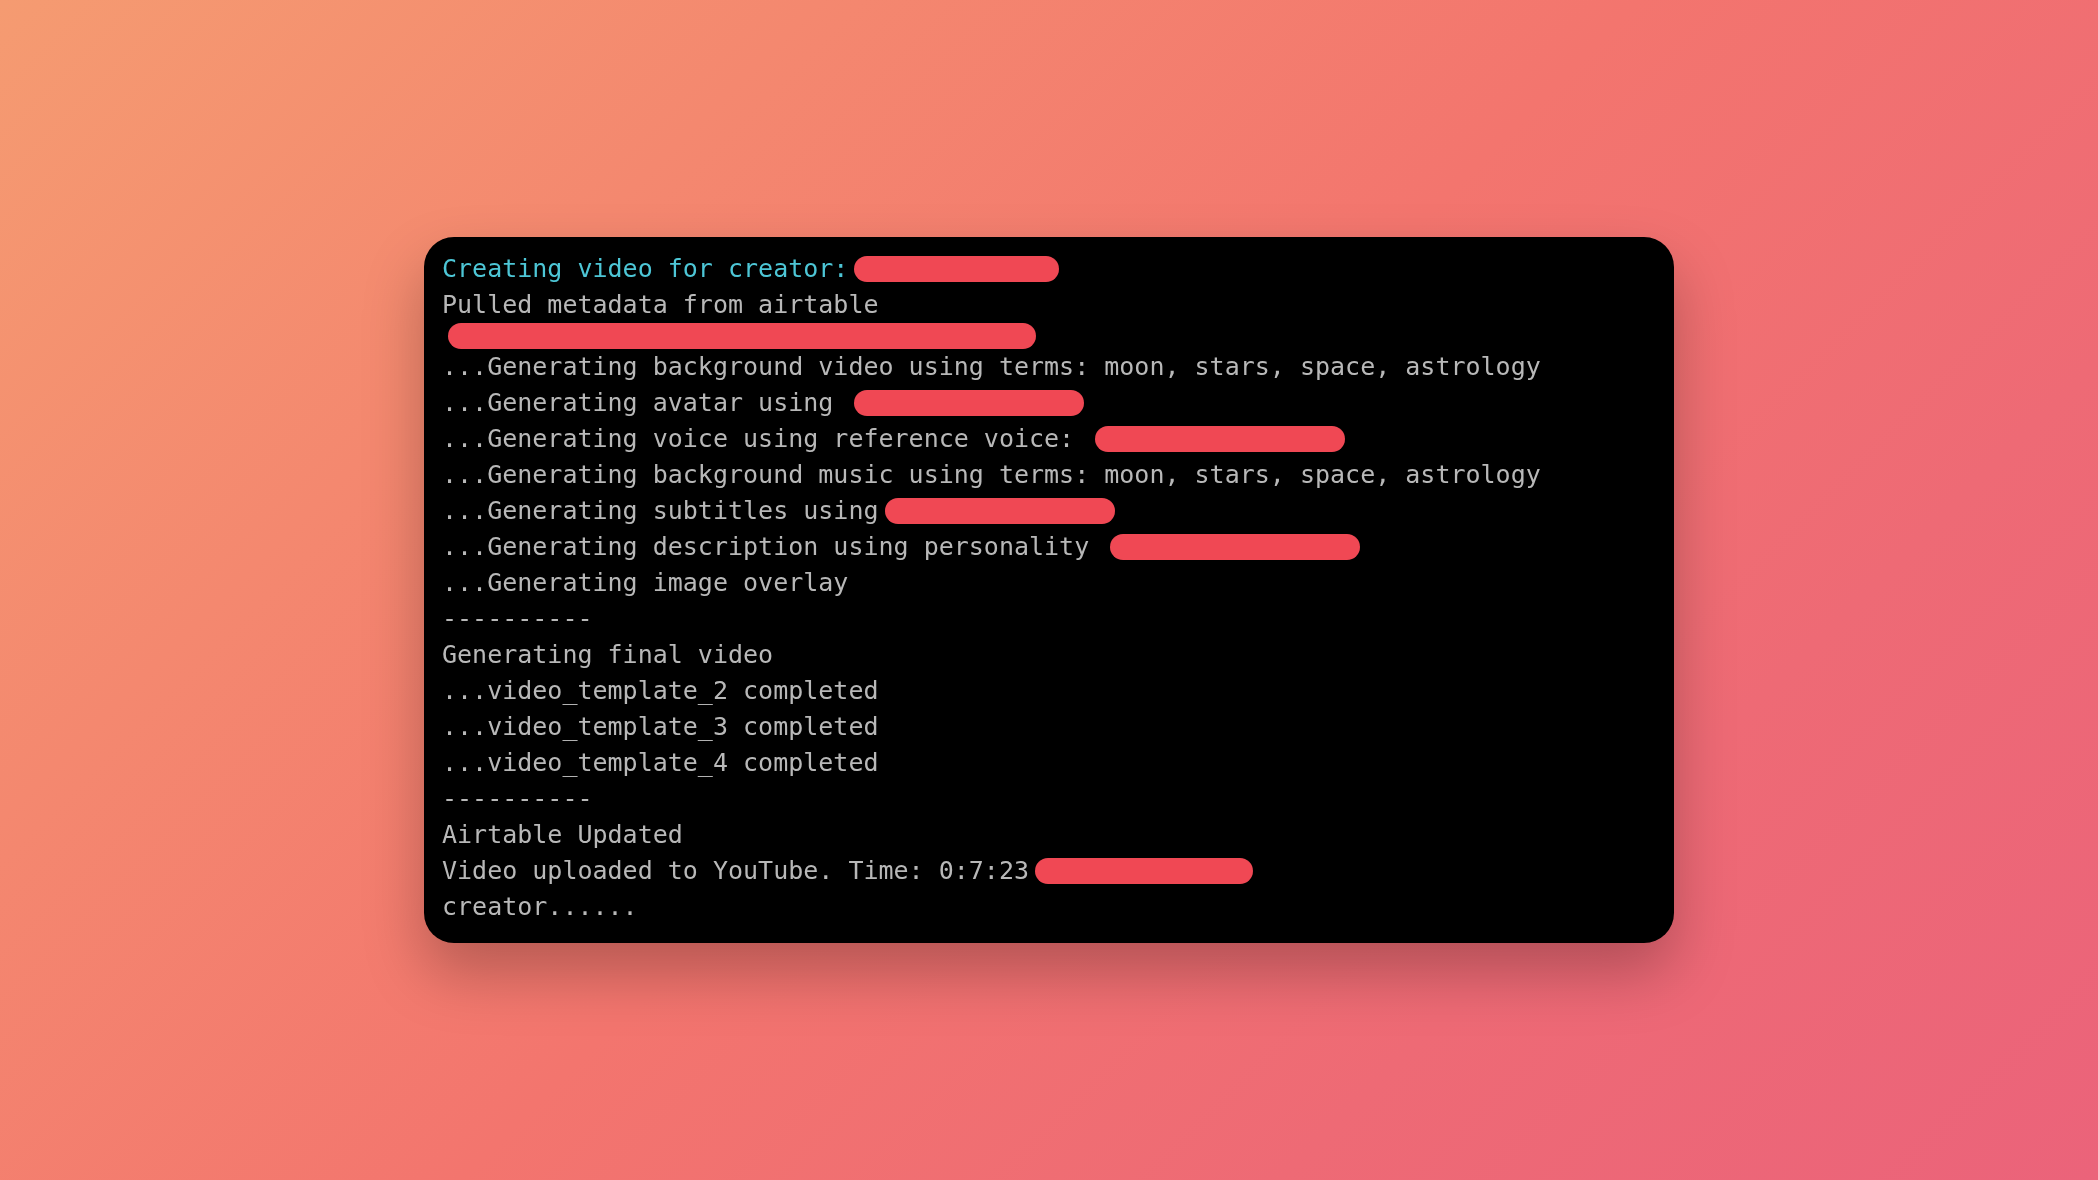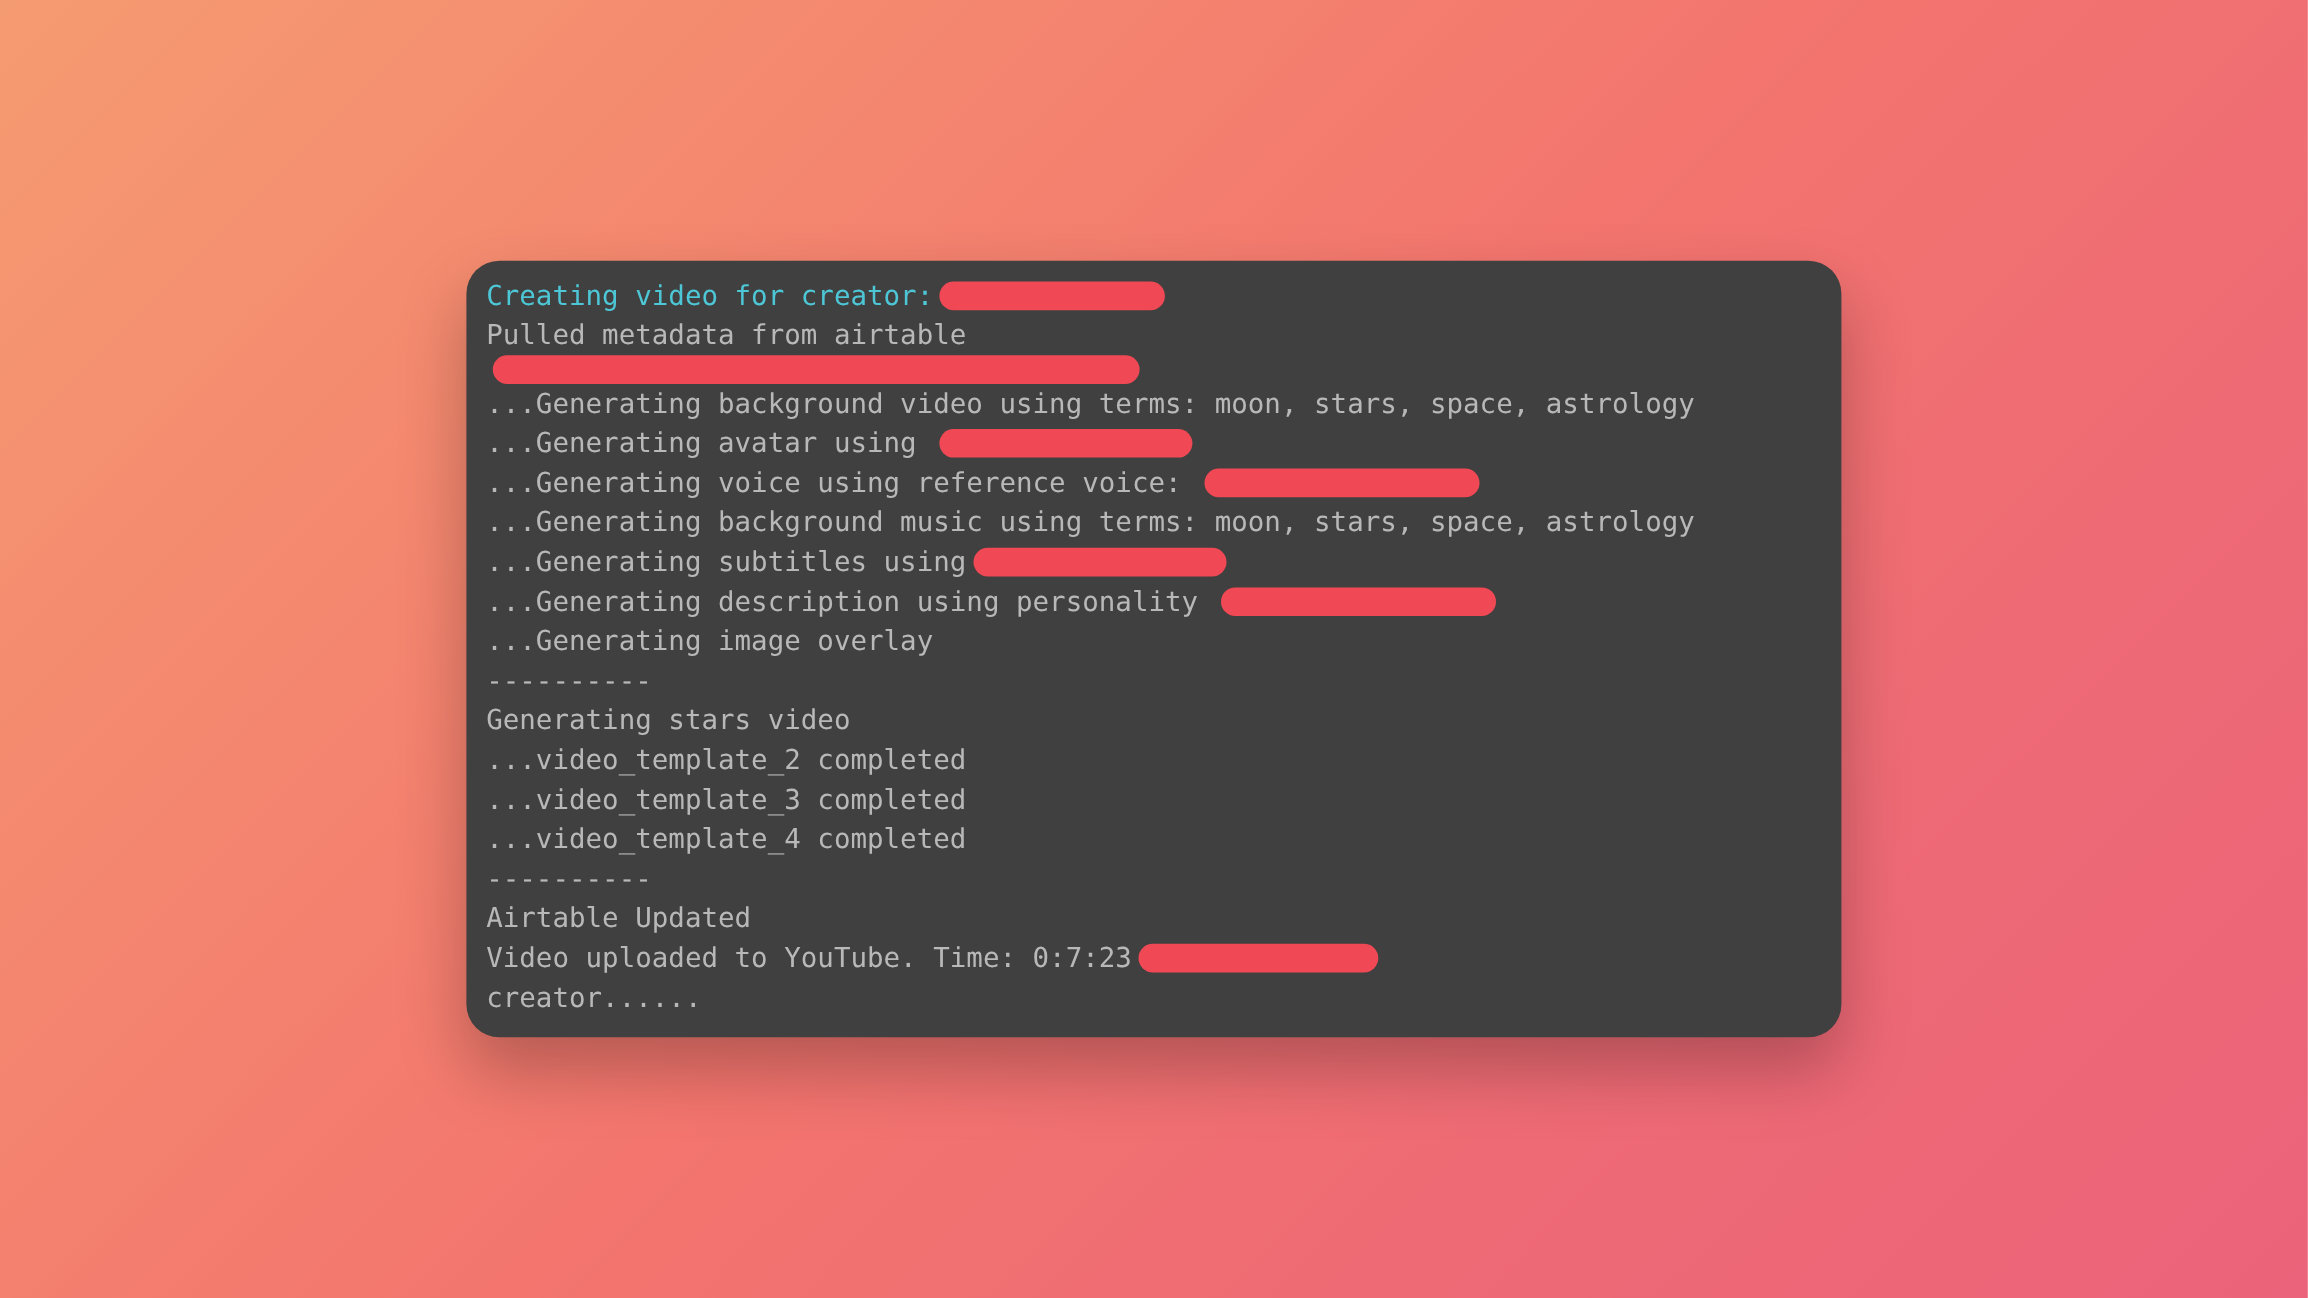--- a/index.html
+++ b/index.html
@@ -13,21 +13,21 @@
       height: 1180px;
       background: linear-gradient(135deg, #f59b71 0%, #f4886f 25%, #f3756e 50%, #ee6a75 75%, #eb637a 100%);
       display: flex;
       align-items: center;
       justify-content: center;
       font-family: 'Menlo', 'Monaco', 'Consolas', monospace;
     }
     
     .terminal {
       width: 1250px;
-      background: #404040;
+      background: #000000;
       border-radius: 30px;
       padding: 14px 18px 18px 18px;
       box-shadow: 0 30px 60px rgba(0, 0, 0, 0.25);
     }
     
     .line {
       font-size: 25px;
       line-height: 36px;
       white-space: pre;
       color: #b8b8b8;
@@ -63,21 +63,21 @@
       <div class="line"><span class="gray">Pulled metadata from airtable</span></div>
       <div class="line"><span class="redaction" style="width: 588px;"></span></div>
       <div class="line"><span class="gray">...Generating background video using terms: moon, stars, space, astrology</span></div>
       <div class="line"><span class="gray">...Generating avatar using </span><span class="redaction" style="width: 230px;"></span></div>
       <div class="line"><span class="gray">...Generating voice using reference voice: </span><span class="redaction" style="width: 250px;"></span></div>
       <div class="line"><span class="gray">...Generating background music using terms: moon, stars, space, astrology</span></div>
       <div class="line"><span class="gray">...Generating subtitles using</span><span class="redaction" style="width: 230px;"></span></div>
       <div class="line"><span class="gray">...Generating description using personality </span><span class="redaction" style="width: 250px;"></span></div>
       <div class="line"><span class="gray">...Generating image overlay</span></div>
       <div class="line"><span class="gray">----------</span></div>
-      <div class="line"><span class="gray">Generating stars video</span></div>
+      <div class="line"><span class="gray">Generating final video</span></div>
       <div class="line"><span class="gray">...video_template_2 completed</span></div>
       <div class="line"><span class="gray">...video_template_3 completed</span></div>
       <div class="line"><span class="gray">...video_template_4 completed</span></div>
       <div class="line"><span class="gray">----------</span></div>
       <div class="line"><span class="gray">Airtable Updated</span></div>
       <div class="line"><span class="gray">Video uploaded to YouTube. Time: 0:7:23</span><span class="redaction" style="width: 218px;"></span></div>
       <div class="line"><span class="gray">creator......</span></div>
     </div>
 </div>
 

